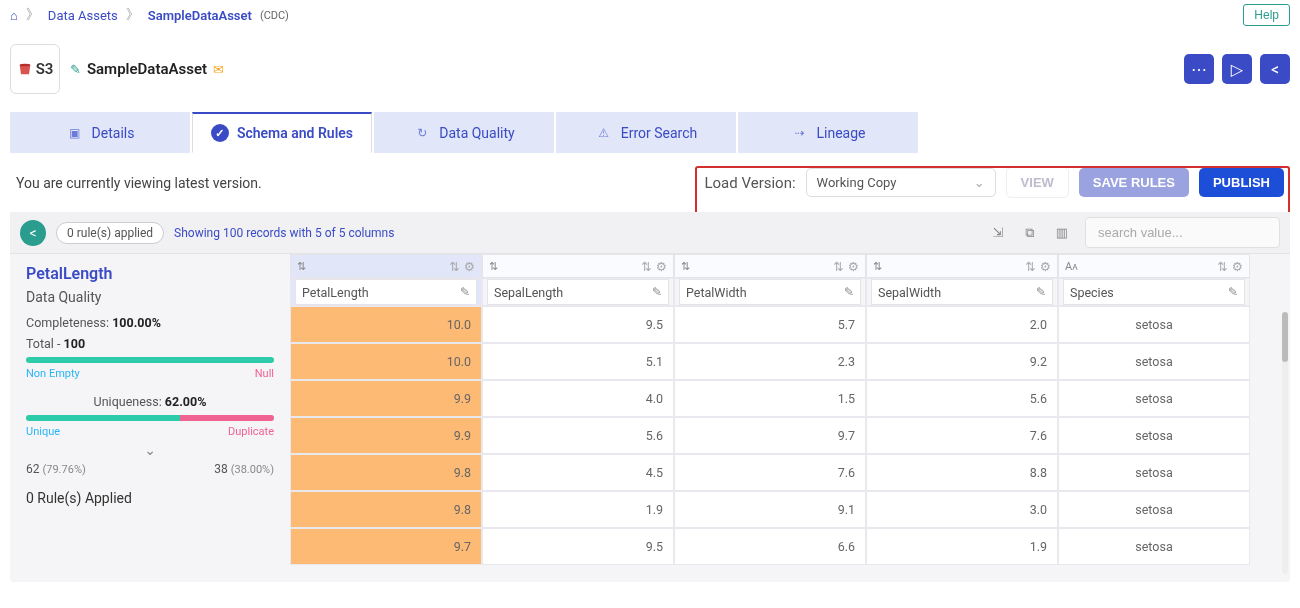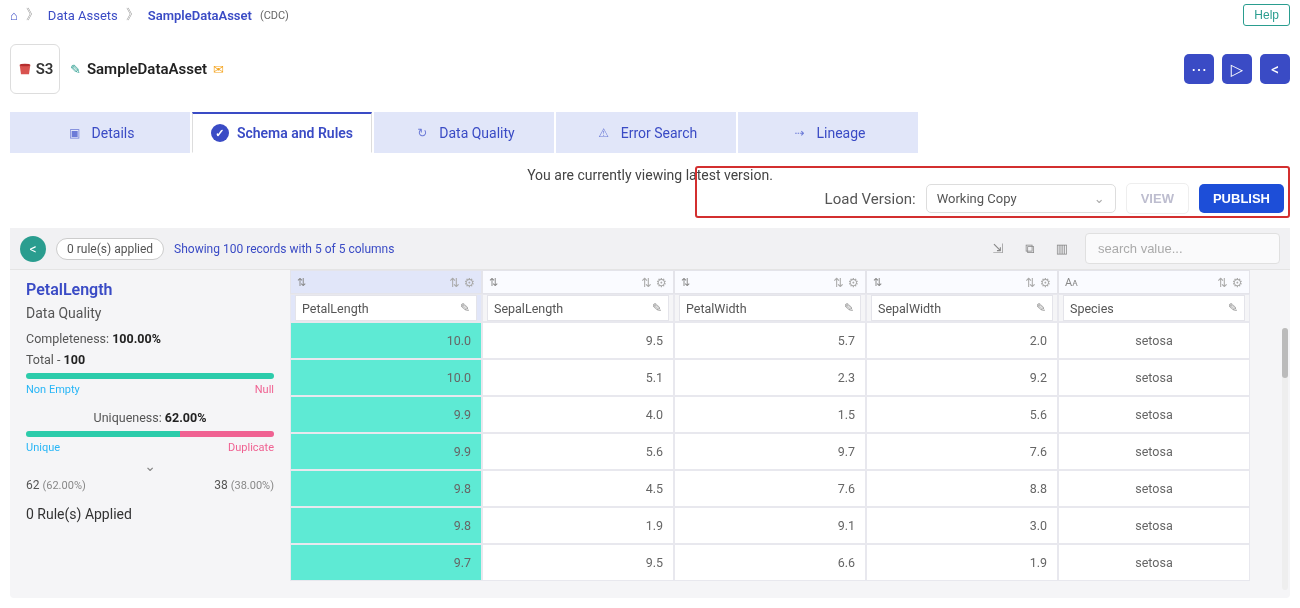--- a/index.html
+++ b/index.html
@@ -96,21 +96,20 @@
   
   .toolbar {
     display:flex;
     align-items:center;
     padding: 12px 14px 12px 14px;
     border-top:1px solid #eee;
     border:2px solid #fff;
   }
   .toolbar.highlighted-right {
     position:relative;
-    flex-direction:column;
   }
   .redbox {
     position:absolute;
     right:10px; top:166px;
     width:595px; height:52px;
     border:2px solid #d32f2f;
     border-radius:3px;
     pointer-events:none;
   }
   .status-text { color:#444; font-size:14px; }
@@ -248,21 +247,21 @@
     padding:0 4px;
   }
   .colname-cell.first { background:#e1e6f9; }
   .cell {
     border:1px solid #e8e8ee;
     padding:10px 10px;
     background:#fff;
     text-align:right;
     color:#666;
   }
-  .cell.first { background:#5eead4; }
+  .cell.first { background:#fdba74; }
   .cell.txt { text-align:center; }
   .sorti { display:inline-flex; gap:4px; color:#aaa; }
   .gear { color:#aaa; cursor:pointer; }
   .penc { color:#888; cursor:pointer; font-size:12px;}
   .typei { color:#888; font-size:11px; }
 
   .vscroll {
     position:absolute; right:2px; top:100px; bottom:8px; width:6px;
     background:#eee; border-radius:3px;
   }
@@ -332,20 +331,21 @@
 
 <div class="toolbar highlighted-right">
   <span class="status-text">You are currently viewing latest version.</span>
   <div class="toolbar-right">
     <span class="lv-label">Load Version:</span>
     <div class="select">
       <span>Working Copy</span>
       <span style="color:#aaa">⌄</span>
     </div>
     <button class="btn view">VIEW</button>
+    <button class="btn save">SAVE RULES</button>
     <button class="btn publish">PUBLISH</button>
   </div>
 </div>
 <div class="redbox"></div>
 
 <div class="content">
 
   <div class="rulesbar">
     <div class="backcirc">
         <span>&lt;</span>
@@ -386,21 +386,21 @@
     <div class="bar">
       <div class="g" style="width:62%"></div>
         <div class="p" style="width:38%"></div>
     </div>
     <div class="legend2">
       <span class="l">Unique</span>
       <span class="r">Duplicate</span>
     </div>
     <div class="chev">⌄</div>
     <div class="vals2">
-      <span><span>62</span> <span class="pct">(62.00%)</span></span>
+      <span><span>62</span> <span class="pct">(79.76%)</span></span>
       <span><span>38</span> <span class="pct">(38.00%)</span></span>
     </div>
 
     <div class="rulehdr">0 Rule(s) Applied</div>
   </div>
 
   <div class="tablewrap">
     <div class="grid" id="grid">
         <div class="th first">
           <span class="typei">⇅</span>

